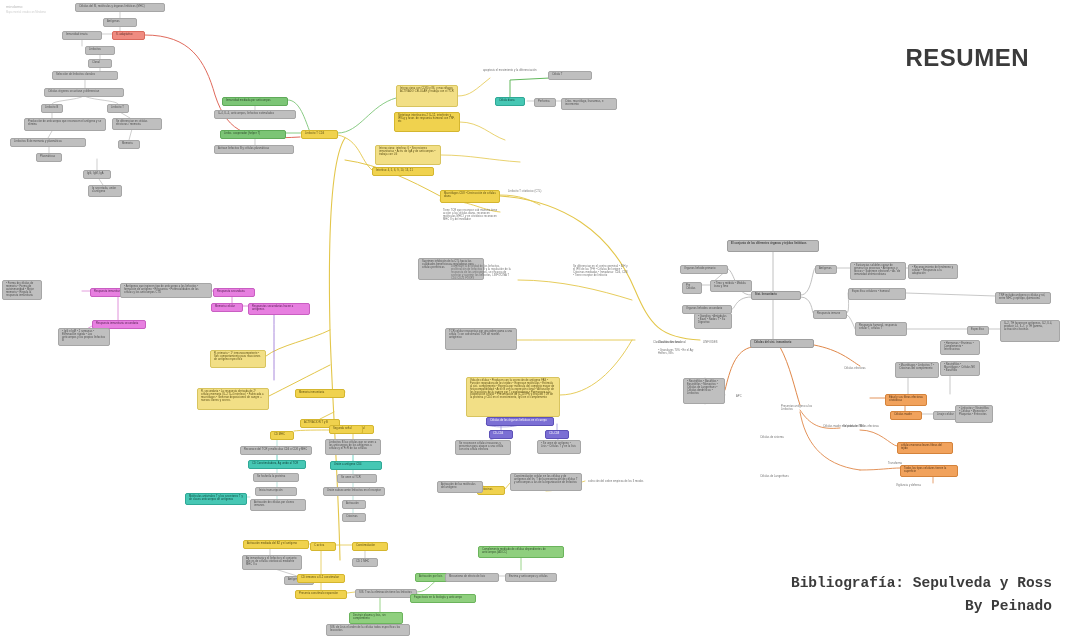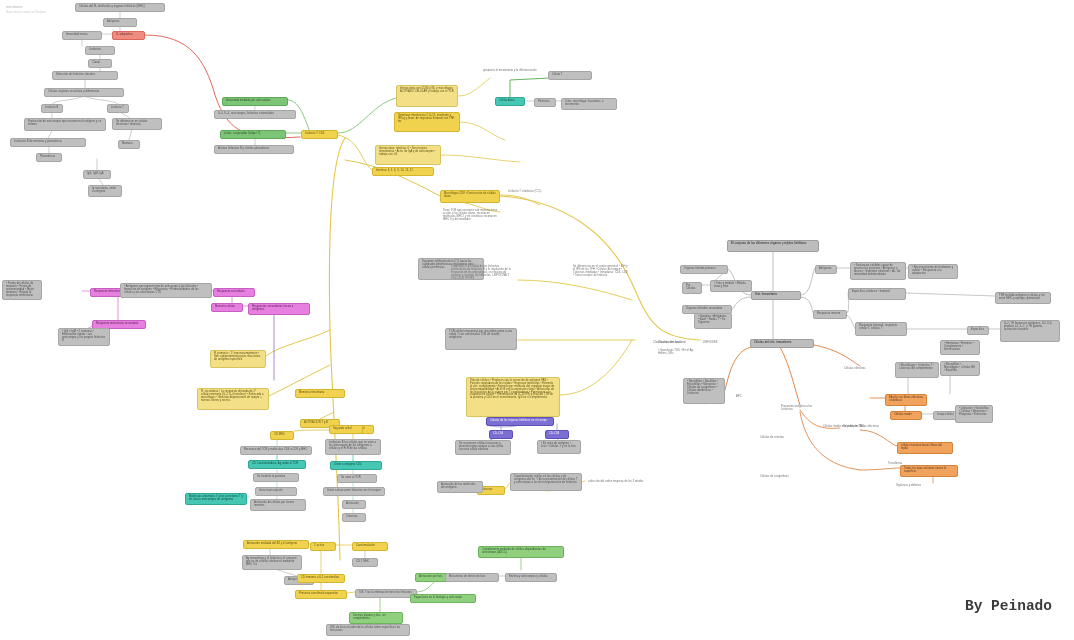--- a/index.html
+++ b/index.html
@@ -172,20 +172,22 @@
       <path d="M950 375 L950 394" stroke="#b0b0b0" stroke-width=".7"></path>
       <path d="M933 477 L933 483" stroke="#e0884a" stroke-width=".8"></path>
       <path d="M725 395 L705 400" stroke="#b0b0b0" stroke-width=".7"></path>
       <path d="M705 404 L705 378" stroke="#b0b0b0" stroke-width=".7"></path>
     </g>
   </svg>
 
   <div id="brand">mindomo</div>
   <div id="brandsub">Mapa mental creado con Mindomo</div>
 
+  <div id="resumen">RESUMEN</div>
+  <div id="bib">Bibliografía: Sepulveda y Ross</div>
   <div id="by">By Peinado</div>
 
   <div id="nodes">
       <div class="node gray" style="left: 75px; top: 3px; width: 90px; min-height: 8px;">
         <span class="t">Células del SI, moléculas y órganos linfáticos (MHC)</span>
       </div>
       <div class="node gray" style="left: 103px; top: 18px; width: 34px; min-height: 7px;">
         <span class="t">Antígenos</span>
       </div>
       <div class="node gray" style="left: 62px; top: 31px; width: 40px; min-height: 7px;">

